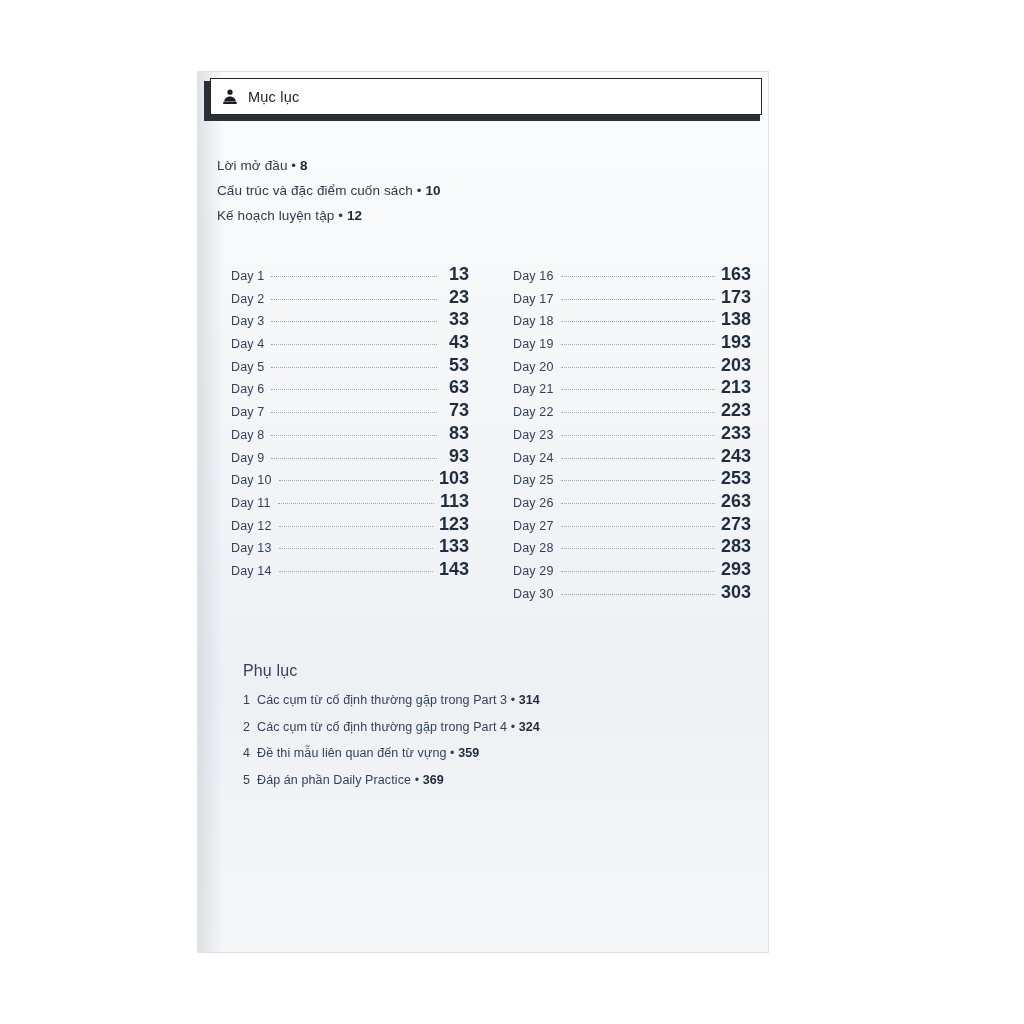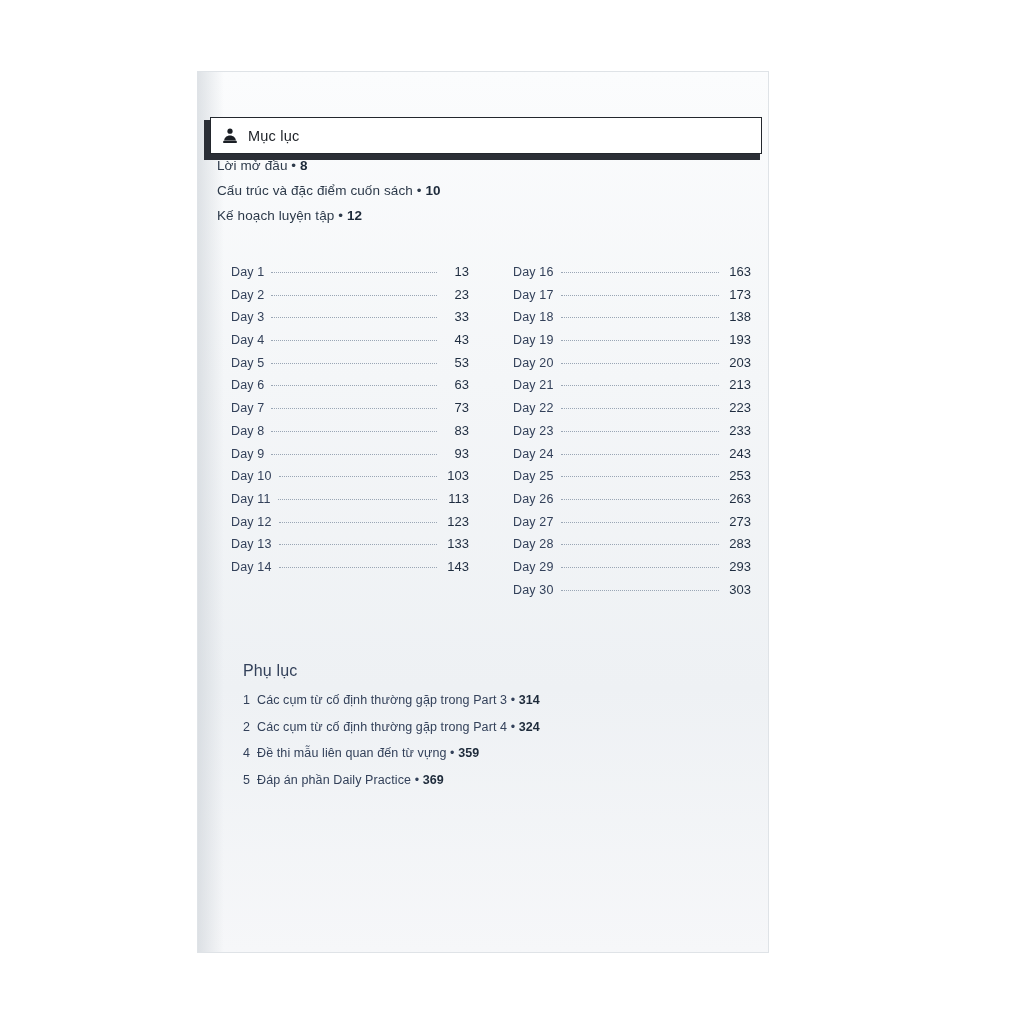--- a/index.html
+++ b/index.html
@@ -40,21 +40,20 @@
     pointer-events: none;
   }
 
   
   .header-wrap {
     position: absolute;
     left: 6px;
     top: 9px;
     width: 556px;
     height: 40px;
-    margin-top: 39px;
   }
   .header-shadow {
     position: absolute;
     left: 0;
     top: 0;
     width: 100%;
     height: 100%;
     background: #2b2f36;
     transform: skewY(0deg);
   }
@@ -130,23 +129,23 @@
   }
   .dots {
     flex: 1;
     margin: 0 6px 0 7px;
     border-bottom: 1.6px dotted #9aa6b5;
     position: relative;
     top: -3px;
     height: 1px;
   }
   .day-page {
-    font-weight: 400;
+    font-weight: 700;
     color: #1f2d40;
-    font-size: 13px;
+    font-size: 18px;
     min-width: 26px;
     text-align: right;
   }
 
   
   .appendix {
     position: absolute;
     left: 45px;
     top: 590px;
     width: 500px;

